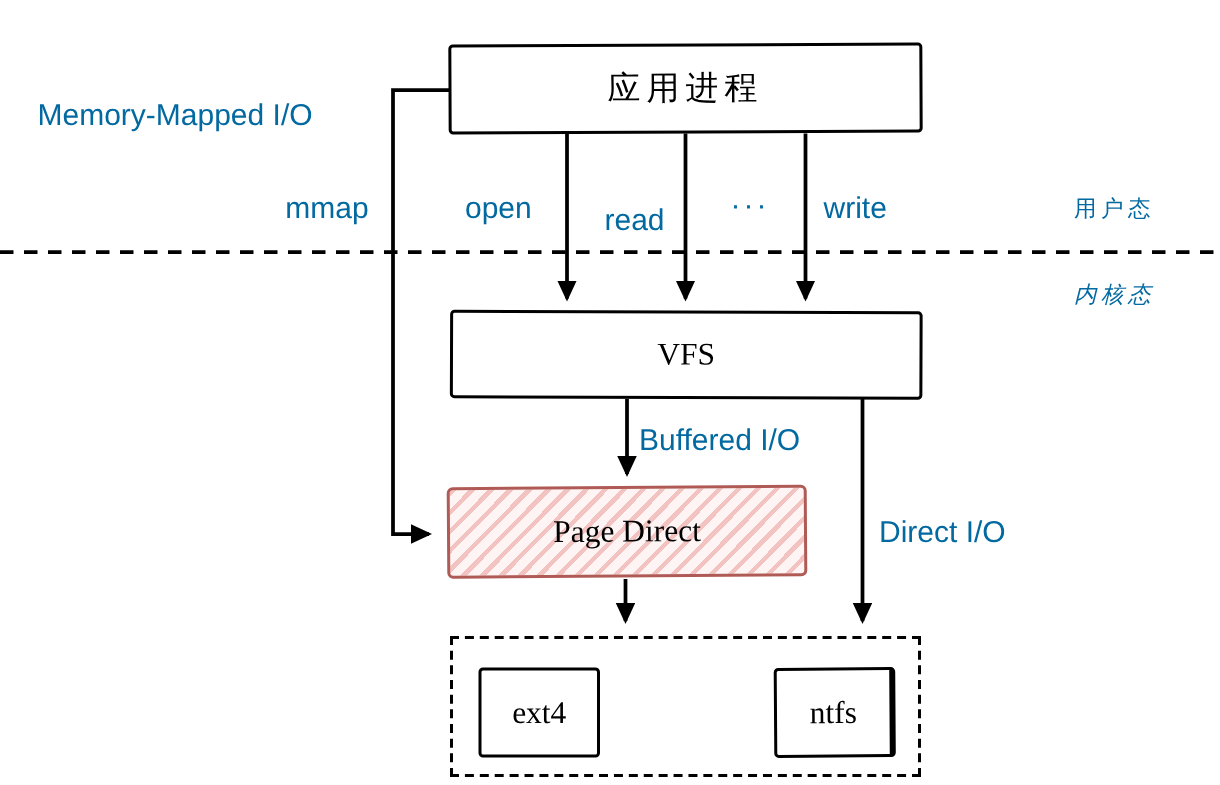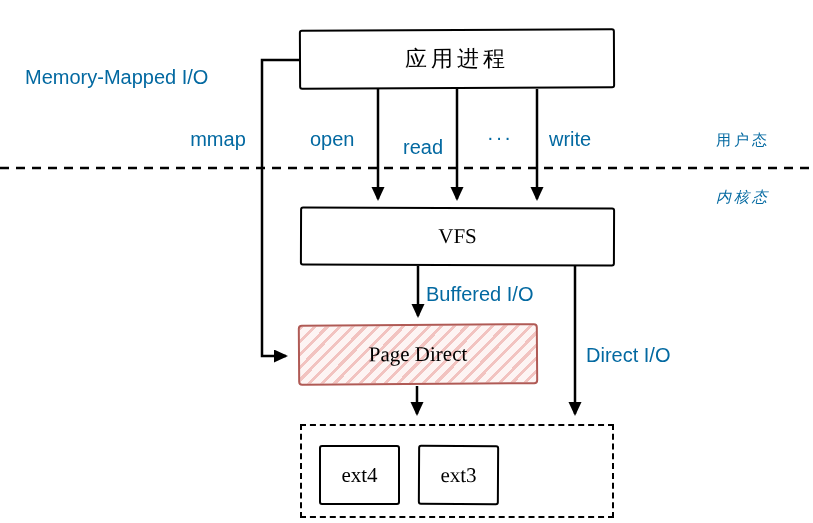--- a/index.html
+++ b/index.html
@@ -134,18 +134,18 @@
               background-image: repeating-linear-gradient(135deg,
                 #f2c3c0 0px, #f2c3c0 3px,
                 #fdf4f3 3px, #fdf4f3 9px);">
     <span>Page Direct</span>
   </div>
 
   <div class="fs-container">
     <div class="box fs-box fs-ext4">
       <span>ext4</span>
     </div>
-    <div class="box fs-box fs-ext3">
-      <span>ext3</span>
+    <div class="box fs-box fs-ntfs">
+      <span>ntfs</span>
     </div>
   </div>
 
 </div>
 
 </body></html>

